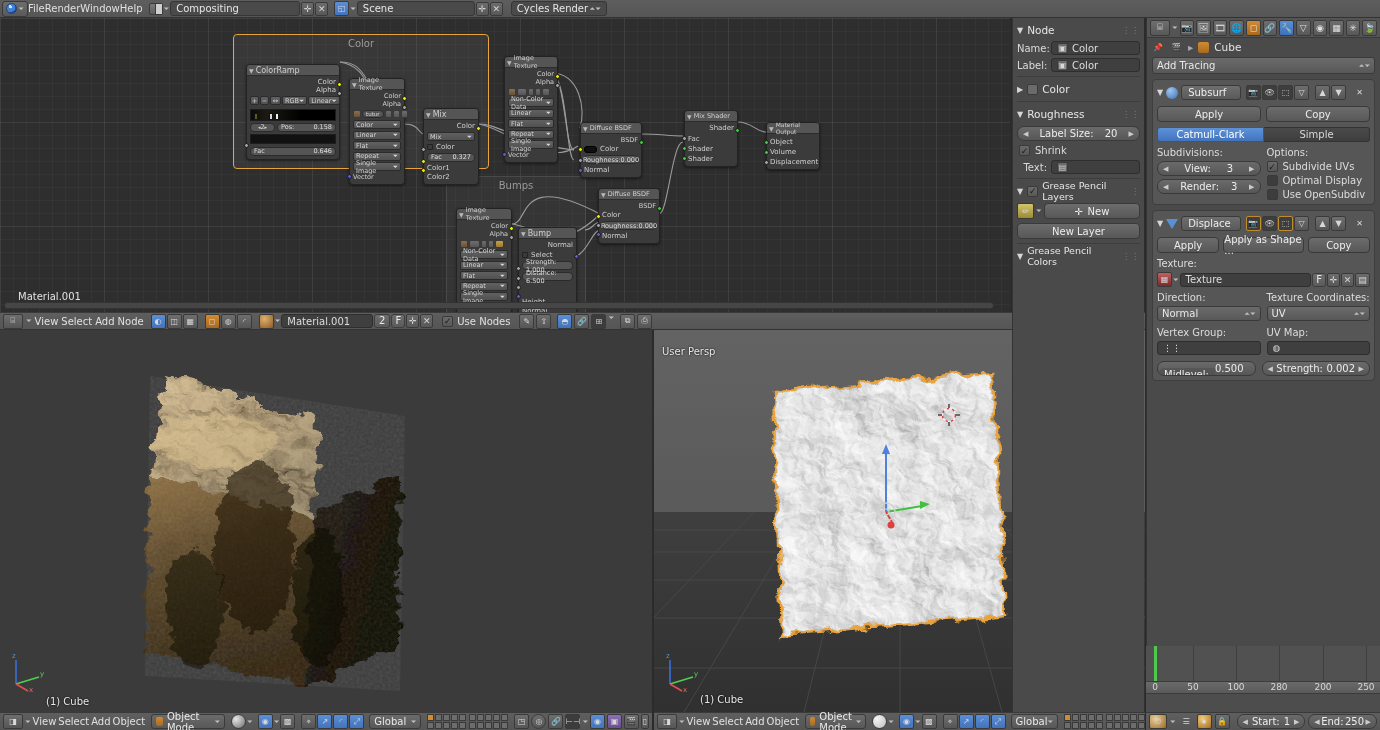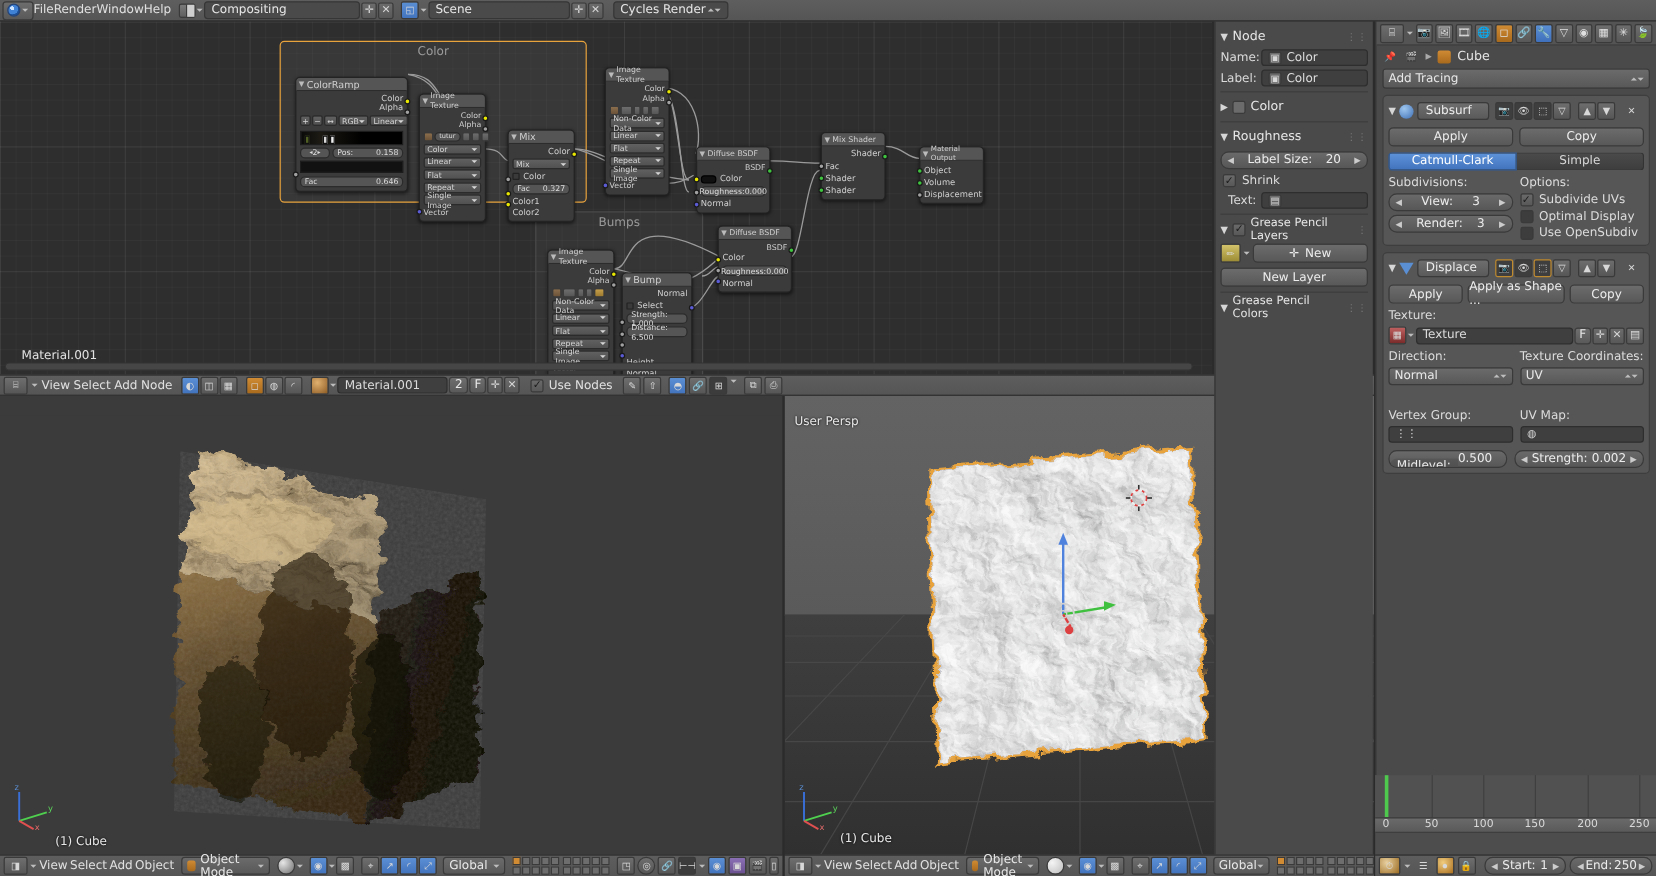--- a/index.html
+++ b/index.html
@@ -1124,21 +1124,21 @@
           </div>
         </div>
         <div style="flex:1;">
           <div class="small-lbl">Texture Coordinates:</div>
           <div class="sel" style="margin-top:3px;">
             <span>UV</span>
             <span class="spin">⏶⏷</span>
           </div>
         </div>
       </div>
-      <div style="display:flex;gap:6px;margin-top:20px;">
+      <div style="display:flex;gap:6px;margin-top:6px;">
         <div style="flex:1;">
           <div class="small-lbl">Vertex Group:</div>
           <div class="field" style="margin-top:3px;gap:4px;">
             <span style="font-size:9px;">⋮⋮</span>
           </div>
         </div>
         <div style="flex:1;">
           <div class="small-lbl">UV Map:</div>
           <div class="field" style="margin-top:3px;gap:4px;">
             <span style="font-size:9px;">◍</span>
@@ -1165,21 +1165,21 @@
       <div class="tick" style="left:47px;"></div>
       <div class="tick" style="left:90px;"></div>
       <div class="tick" style="left:133px;"></div>
       <div class="tick" style="left:177px;"></div>
       <div class="tick" style="left:220px;"></div>
       <div style="position:absolute;left:8px;top:0;bottom:12px;width:3px;background:#4ec94e;"></div>
       <div style="position:absolute;left:0;right:0;bottom:0;height:12px;background:linear-gradient(#6a6a6a,#5a5a5a);border-top:1px solid #3c3c3c;">
         <span class="ticklbl" style="left:9px;">0</span>
         <span class="ticklbl" style="left:47px;">50</span>
         <span class="ticklbl" style="left:90px;">100</span>
-        <span class="ticklbl" style="left:133px;">150</span>
+        <span class="ticklbl" style="left:133px;">280</span>
         <span class="ticklbl" style="left:177px;">200</span>
         <span class="ticklbl" style="left:220px;">250</span>
       </div>
     </div>
   </div>
 
   <div id="tlfooter">
     <div class="icobox" style="width:18px;background:radial-gradient(circle at 35% 30%,#e8d0a0,#9a6a20);">⏱</div>
     <span class="spin">⏷</span>
     <div class="icobox" style="background:none;border:none;">☰</div>

